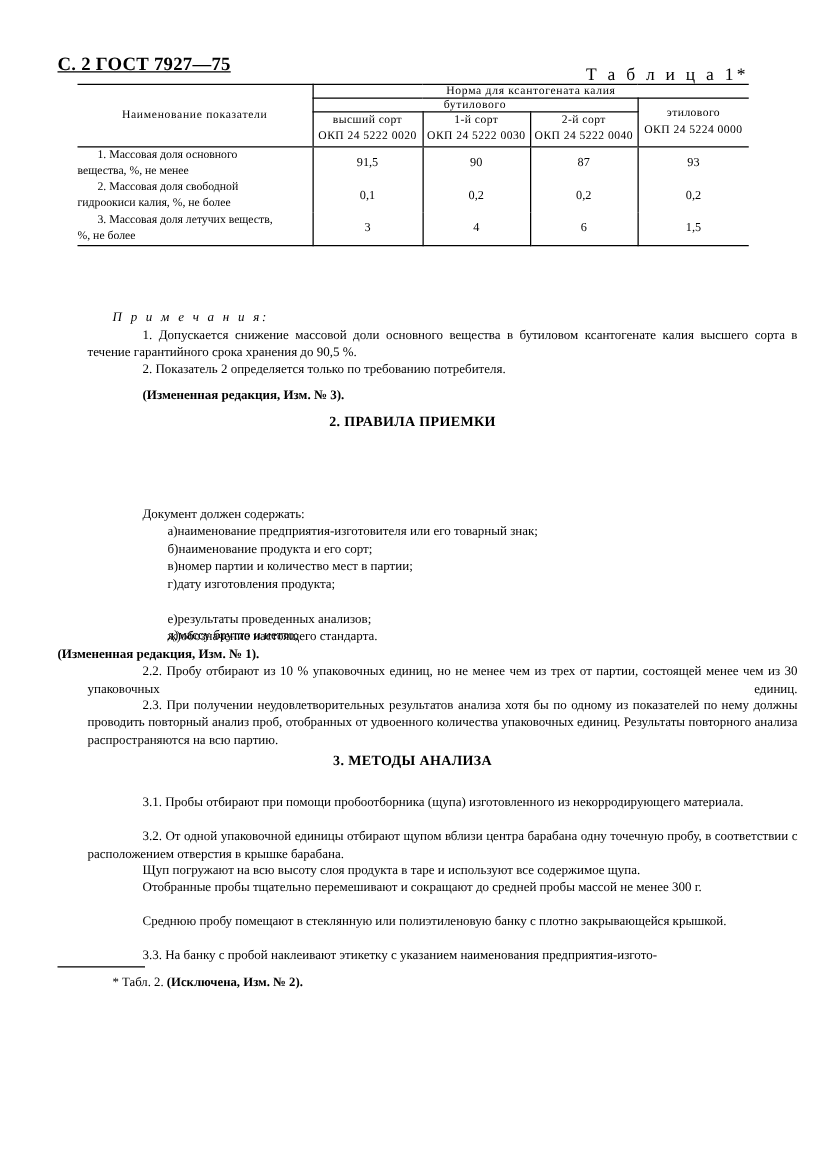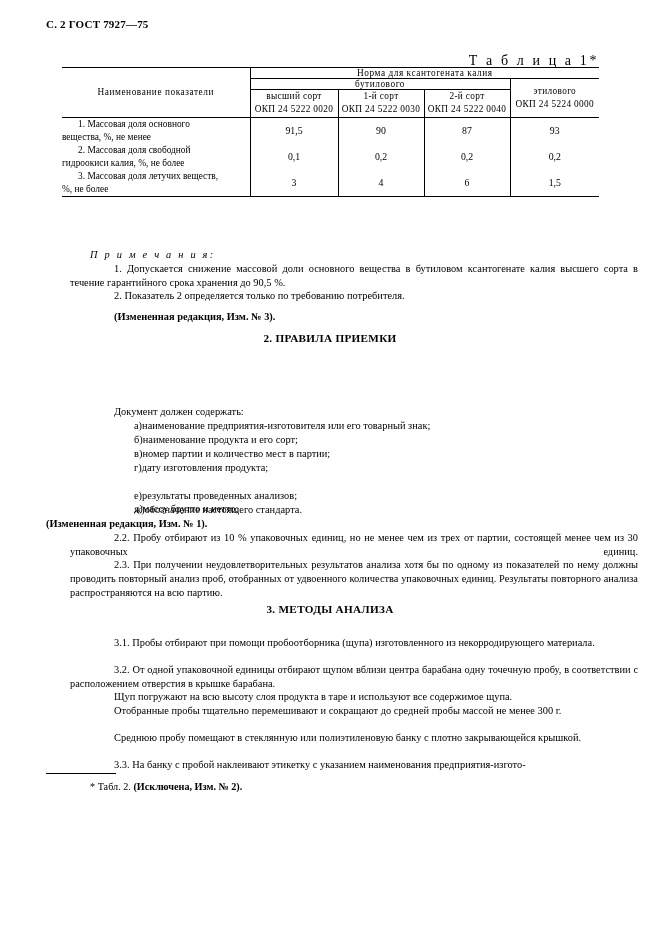--- a/index.html
+++ b/index.html
@@ -19,25 +19,26 @@
     position: absolute;
     left: 0; top: 0;
     width: 661px;
     height: 936px;
   }
 
   
   .runhead {
     position: absolute;
     left: 46px;
-    top: 18px;
-    font-size: 11px;
+    top: 44px;
+    font-size: 15px;
     font-weight: bold;
     letter-spacing: 0.2px;
     white-space: nowrap;
+    text-decoration: underline;
   }
 
   
   .table-caption {
     position: absolute;
     right: 62px;
     top: 53px;
     font-size: 14px;
     letter-spacing: 2.6px;
     white-space: nowrap;

